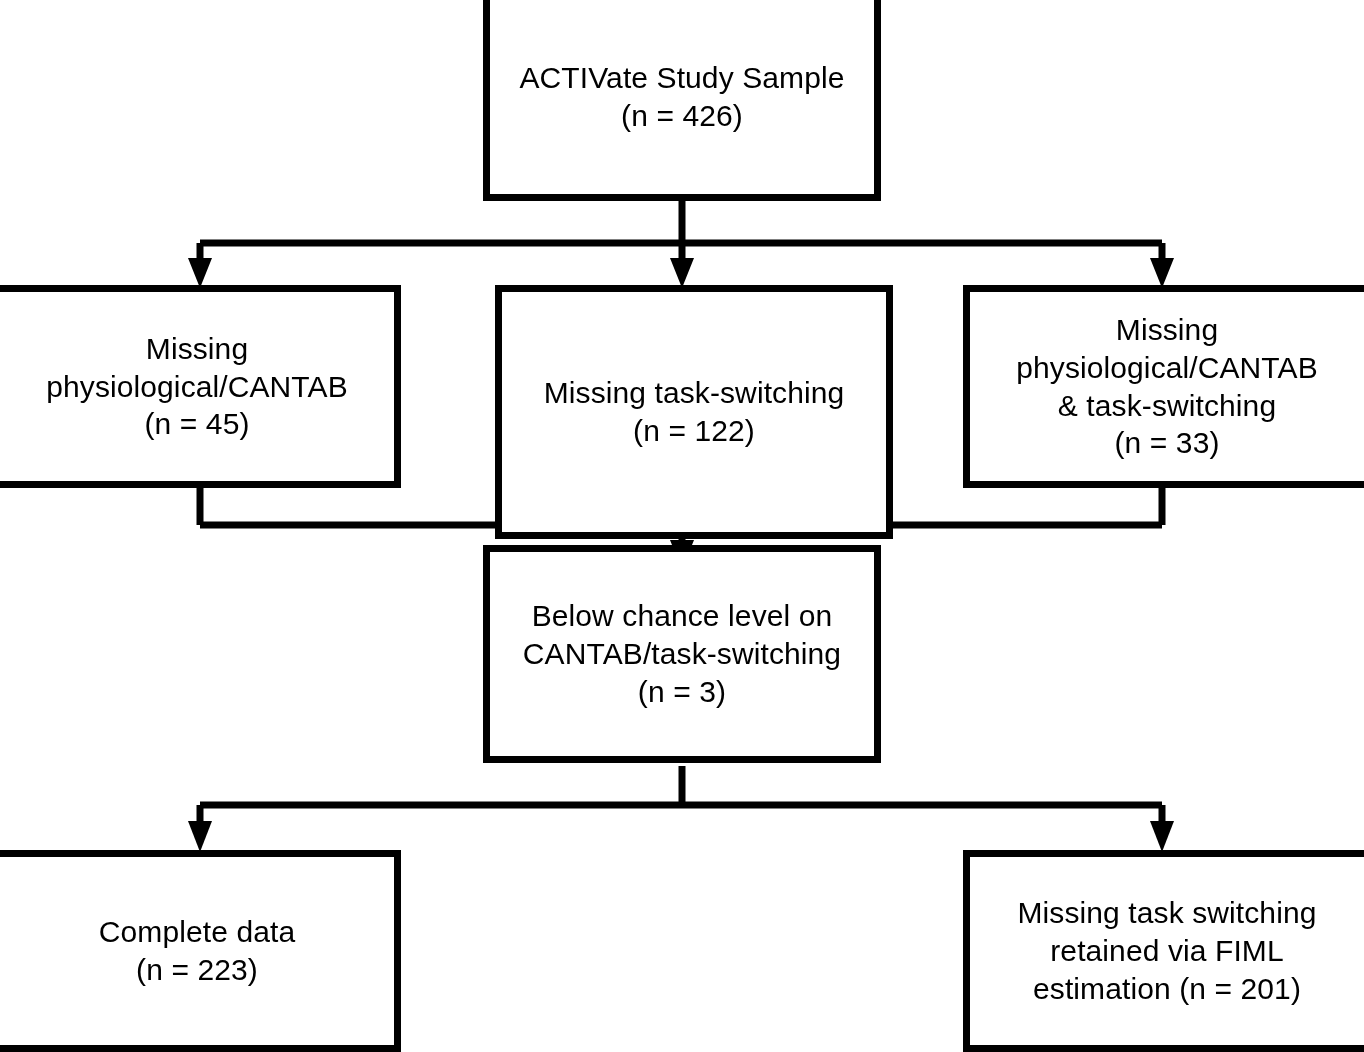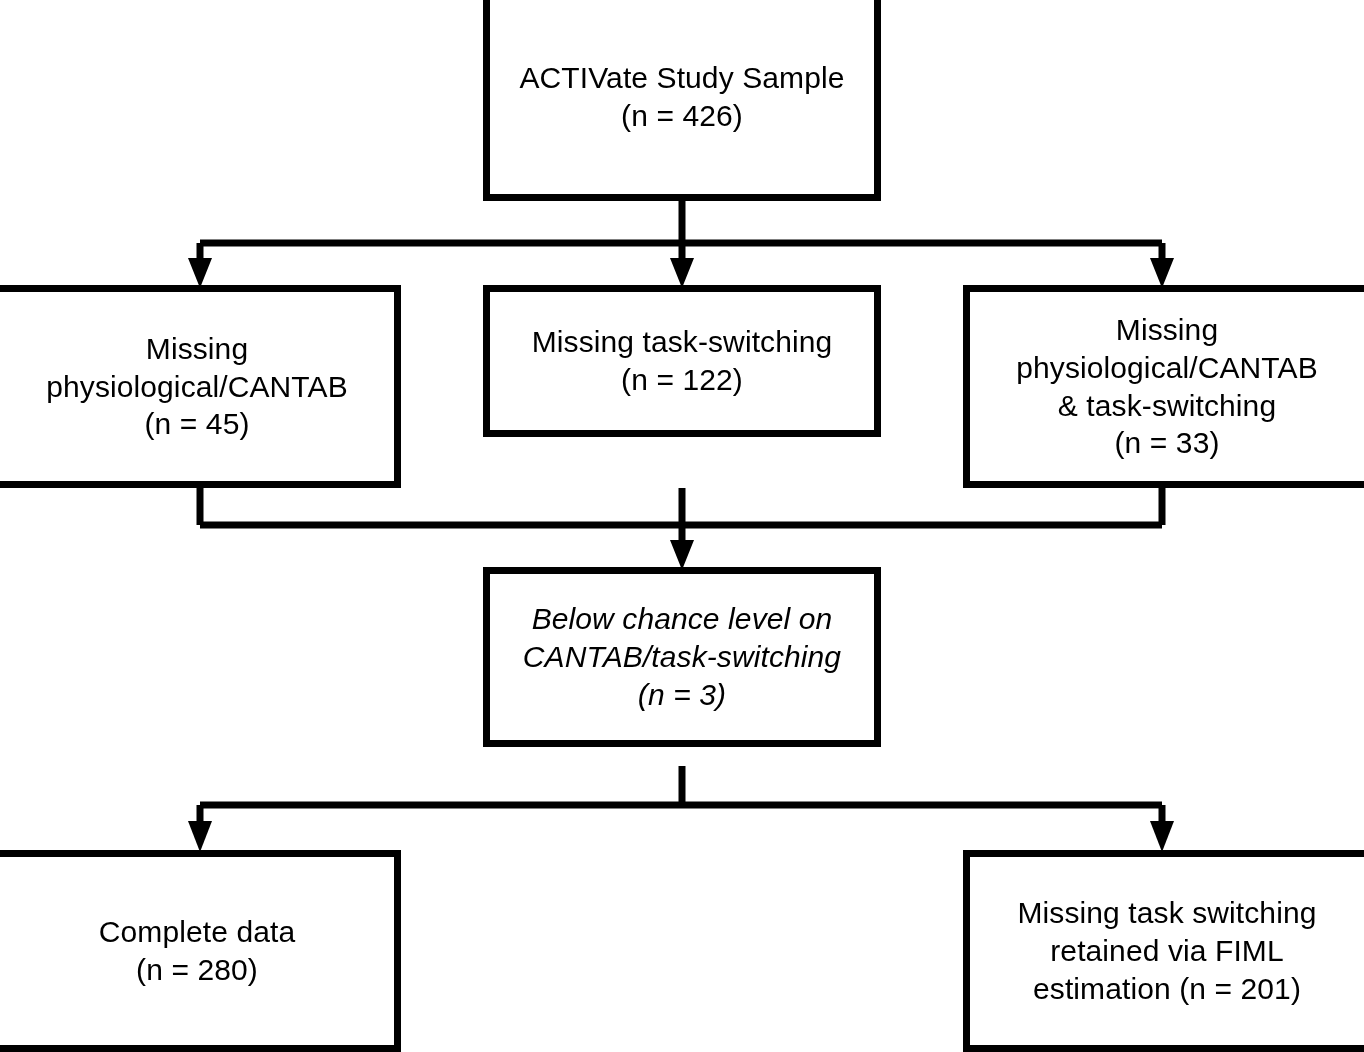--- a/index.html
+++ b/index.html
@@ -52,37 +52,36 @@
     width: 398px;
     height: 208px;
   }
   #node-missing-phys {
     left: -7px;
     top: 285px;
     width: 408px;
     height: 203px;
   }
   #node-missing-task {
-    left: 483px;
+    left: 495px;
     top: 285px;
     width: 398px;
-    height: 152px;
+    height: 254px;
   }
   #node-missing-both {
     left: 963px;
     top: 285px;
     width: 408px;
     height: 203px;
   }
   #node-below-chance {
     left: 483px;
-    top: 567px;
+    top: 545px;
     width: 398px;
-    height: 180px;
-    font-style: italic;
+    height: 218px;
   }
   #node-complete {
     left: -7px;
     top: 850px;
     width: 408px;
     height: 202px;
   }
   #node-fiml {
     left: 963px;
     top: 850px;
@@ -147,21 +146,21 @@
   </div>
 
   <div class="node" id="node-below-chance">
     <span class="node-label">Below chance level on
 CANTAB/task-switching
 (n = 3)</span>
   </div>
 
   <div class="node" id="node-complete">
     <span class="node-label">Complete data
-(n = 280)</span>
+(n = 223)</span>
   </div>
 
   <div class="node" id="node-fiml">
     <span class="node-label">Missing task switching
 retained via FIML
 estimation (n = 201)</span>
   </div>
 
 </div>
 

